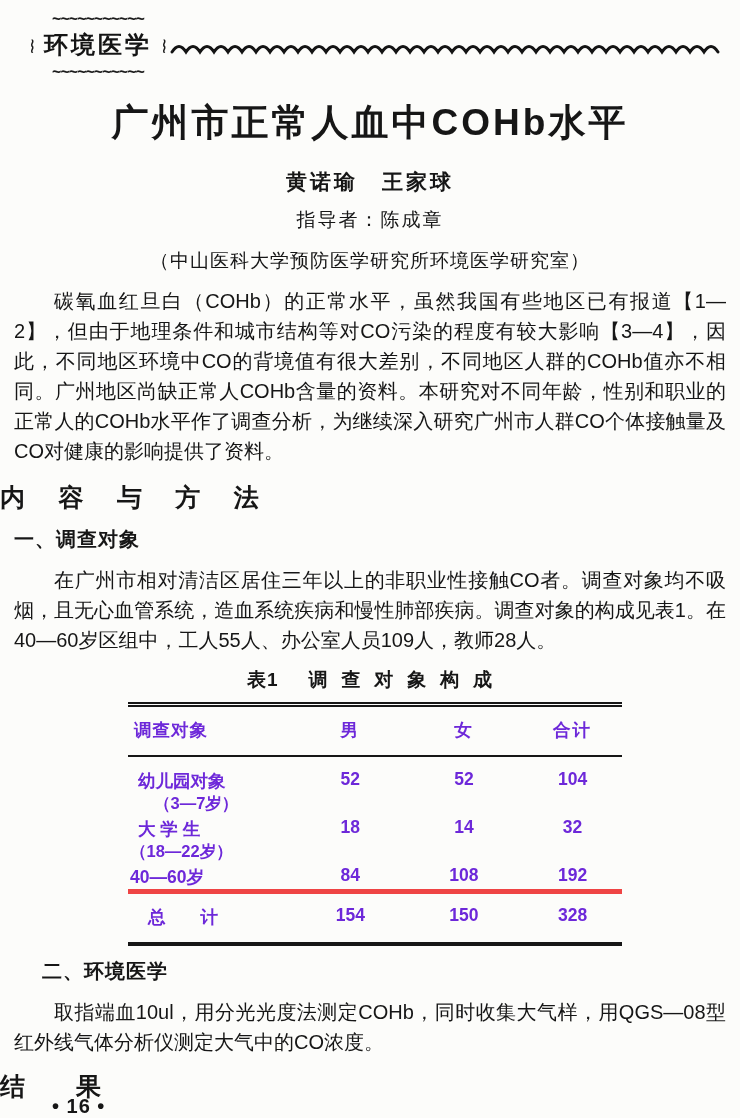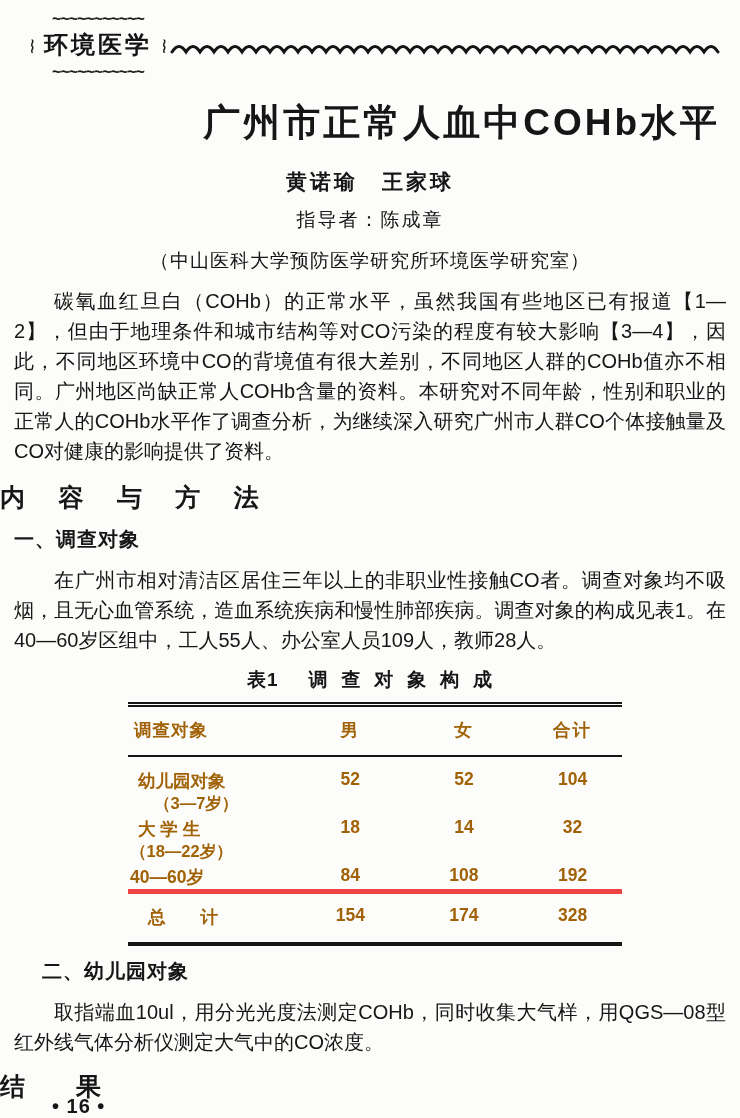--- a/index.html
+++ b/index.html
@@ -30,21 +30,21 @@
     color:#1a1a1a;width:12px;line-height:12px;
   }
   .tag-label{
     font-size:24px;font-weight:800;letter-spacing:3px;
     padding:5px 6px 6px;white-space:nowrap;
   }
   .wave-wrap{position:absolute;left:170px;top:40px;}
 
   
   .title{
-    text-align:right;font-size:37px;font-weight:800;
+    text-align:center;font-size:37px;font-weight:800;
     letter-spacing:3px;margin:6px 20px 0;white-space:nowrap;
   }
   .authors{
     text-align:center;font-size:21px;font-weight:700;
     letter-spacing:3px;margin-top:20px;
   }
   .advisor{
     text-align:center;font-size:19px;letter-spacing:2px;margin-top:11px;
   }
   .affiliation{
@@ -70,21 +70,21 @@
     text-align:center;font-size:19px;font-weight:800;
     margin-top:12px;letter-spacing:1px;
   }
   .caption-label{margin-right:30px;}
   .caption-title{word-spacing:0.35em;}
   table{
     width:494px;margin:9px 0 0 128px;
     border-collapse:collapse;
     border-top:5px double #161616;
     border-bottom:4px solid #161616;
-    font-size:17.5px;color:#a16207;
+    font-size:17.5px;color:#6d28d9;
   }
   th{
     font-weight:700;text-align:center;
     border-bottom:2px solid #161616;
     padding:11px 2px 13px;letter-spacing:2px;
   }
   th.col-subject{text-align:left;padding-left:6px;width:34%;letter-spacing:1px;}
   th.col-male{width:22%;}
   th.col-female{width:24%;}
   th.col-total{width:20%;}
@@ -183,26 +183,26 @@
         </td>
         <td>84</td>
         <td>108</td>
         <td>192</td>
       </tr>
     </tbody>
     <tfoot>
       <tr>
         <td class="rowlabel">总　　计</td>
         <td>154</td>
-        <td>174</td>
+        <td>150</td>
         <td>328</td>
       </tr>
     </tfoot>
   </table>
 
-  <div class="sub-head indent1">二、幼儿园对象</div>
+  <div class="sub-head indent1">二、环境医学</div>
   <div class="para">取指端血10ul，用分光光度法测定COHb，同时收集大气样，用QGS—08型红外线气体分析仪测定大气中的CO浓度。</div>
 
   <div class="h-center results-heading">结 果</div>
 
   <div class="page-number">• 16 •</div>
 
 </div>
 
 </body></html>

